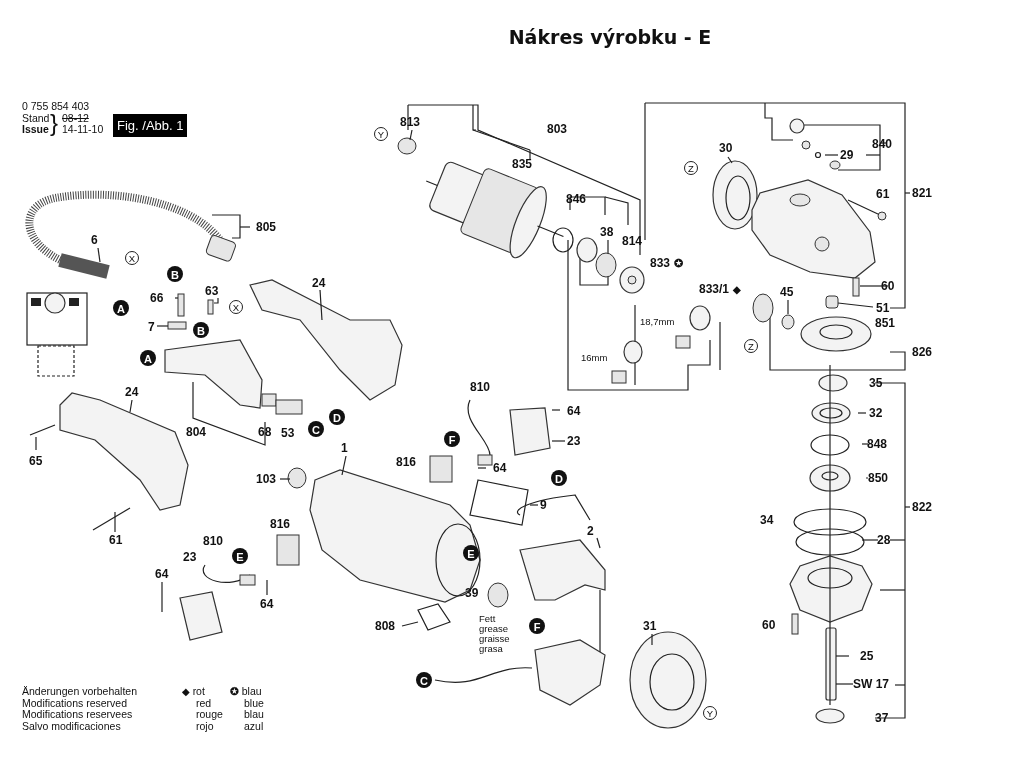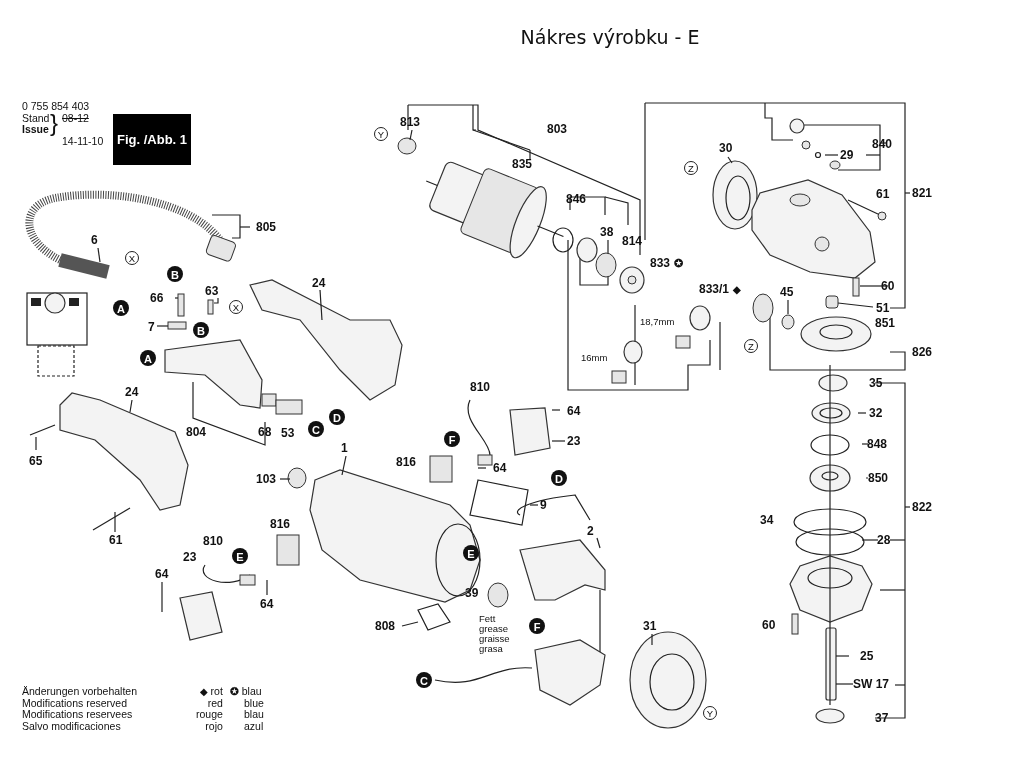--- a/index.html
+++ b/index.html
@@ -1,31 +1,31 @@
 <!DOCTYPE html>
 <html><head>
 <meta charset="utf-8">
 <style>
   html,body{margin:0;padding:0;background:#fff;}
   body{width:1024px;height:768px;position:relative;overflow:hidden;font-family:"Liberation Sans",sans-serif;color:#111;}
-  #title{position:absolute;left:0;width:1024px;top:26px;text-align:center;font-family:"DejaVu Sans",sans-serif;font-weight:normal;font-size:19px;padding-left:196px;box-sizing:border-box;}
+  #title{position:absolute;left:0;width:1024px;top:26px;text-align:center;font-family:"DejaVu Sans",sans-serif;font-weight:bold;font-size:19px;padding-left:196px;box-sizing:border-box;}
   .hdr{position:absolute;font-size:10.5px;line-height:11px;}
   #partno{left:22px;top:101px;}
   #stand{left:22px;top:113px;}
   #issue{left:22px;top:124px;font-weight:bold;}
   #brace{left:50px;top:111px;font-size:24px;line-height:24px;}
   #standv{left:62px;top:113px;text-decoration:line-through;text-align:center;}
-  #issuev{left:62px;top:136px;}
-  #fig{position:absolute;left:113px;top:114px;background:#000;color:#fff;font-weight:bold;font-size:13px;padding:18px 4px;line-height:15px;}
+  #issuev{left:62px;top:124px;}
+  #fig{position:absolute;left:113px;top:114px;background:#000;color:#fff;font-weight:normal;font-size:13px;padding:4px 4px;line-height:15px;}
   svg#diag{position:absolute;left:0;top:0;}
   .lbl{font-family:"Liberation Sans",sans-serif;font-weight:bold;font-size:12px;fill:#111;}
   .sm{font-family:"Liberation Sans",sans-serif;font-size:9.5px;fill:#111;}
   .lt{position:absolute;font-size:10.5px;line-height:11.5px;}
   #legL{left:22px;top:686px;}
-  #legM{left:182px;top:686px;text-align:right;}
+  #legM{left:182px;top:686px;}
   #legR{left:230px;top:686px;}
   .line{stroke:#222;stroke-width:1.2;fill:none;}
   .part{stroke:#333;stroke-width:1.2;fill:#f3f3f3;}
   .part2{stroke:#333;stroke-width:1;fill:#e6e6e6;}
 </style>
 </head>
 <body>
 
 <div id="title">Nákres výrobku - E</div>
 

